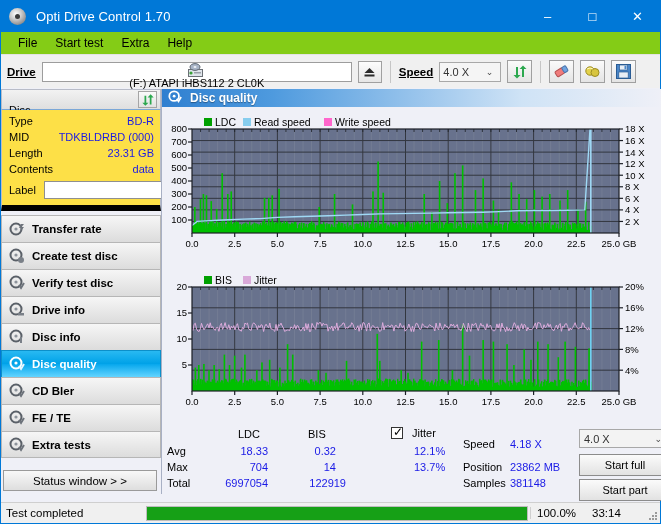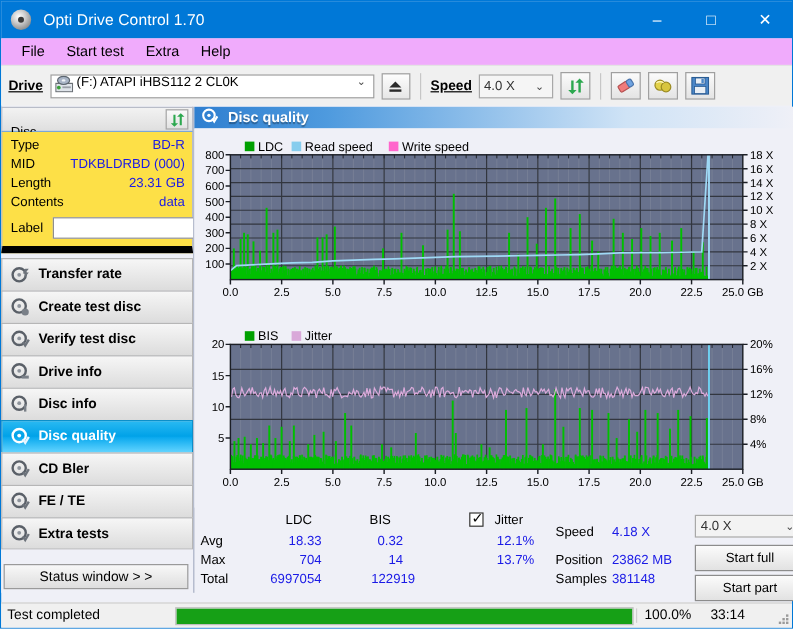--- a/index.html
+++ b/index.html
@@ -21,30 +21,30 @@
                 background:radial-gradient(circle at 40% 35%, #ffffff 0%, #cfcfcf 35%, #8d8d8d 75%, #5a5a5a 100%);
                 position:relative; flex:0 0 auto; }
   .title-icon::after { content:""; position:absolute; left:6px; top:6px; width:5px; height:5px;
                        border-radius:50%; background:#3a3a3a; }
   .title-text { font-size:13px; margin-left:10px; letter-spacing:.1px; }
   .win-btns { margin-left:auto; display:flex; height:31px; }
   .win-btn { width:45px; height:31px; display:flex; align-items:center; justify-content:center;
              color:#fff; font-size:13px; }
 
   
-  .menubar { height:23px; background:#f0abfc; display:flex; align-items:center;
+  .menubar { height:23px; background:#84cc16; display:flex; align-items:center;
              padding-left:8px; border-bottom:1px solid #e3e3e3; }
   .menu-item { padding:3px 9px; font-size:12px; color:#000; }
 
   
   .toolbar { height:33px; background:#f0f0f0; display:flex; align-items:center;
              padding:0 6px; gap:6px; }
   .tb-label { font-weight:bold; font-size:11.5px; color:#000;text-decoration:underline; }
-  .drive-combo { height:20px; width:270px; background:#fff; border:1px solid #9d9d9d;
-                 display:flex; align-items:flex-start; padding:0 2px; font-size:11px; }
+  .drive-combo { height:20px; width:310px; background:#fff; border:1px solid #9d9d9d;
+                 display:flex; align-items:center; padding:0 2px; font-size:11px;flex-direction:column; }
   .drive-icon { width:15px; height:14px; position:relative; flex:0 0 auto; margin:0 3px 0 1px; }
   .combo-arrow { margin-left:auto; margin-right:4px; color:#4a4a4a; font-size:9px; }
   .eject-btn { width:24px; height:22px; border:1px solid #a0a0a0; background:linear-gradient(#fdfdfd,#e6e6e6);
                display:flex; align-items:center; justify-content:center; }
   .speed-combo { height:20px; width:62px; background:#f5f5f5; border:1px solid #a8a8a8;
                  display:flex; align-items:center; padding:0 3px; font-size:11px; color:#333; }
   .tb-btn { width:25px; height:23px; border:1px solid #a0a0a0; background:linear-gradient(#fbfbfb,#e4e4e4);
             display:flex; align-items:center; justify-content:center; }
   .tb-sep { width:1px; height:22px; background:#c6c6c6; margin:0 2px; }
 

